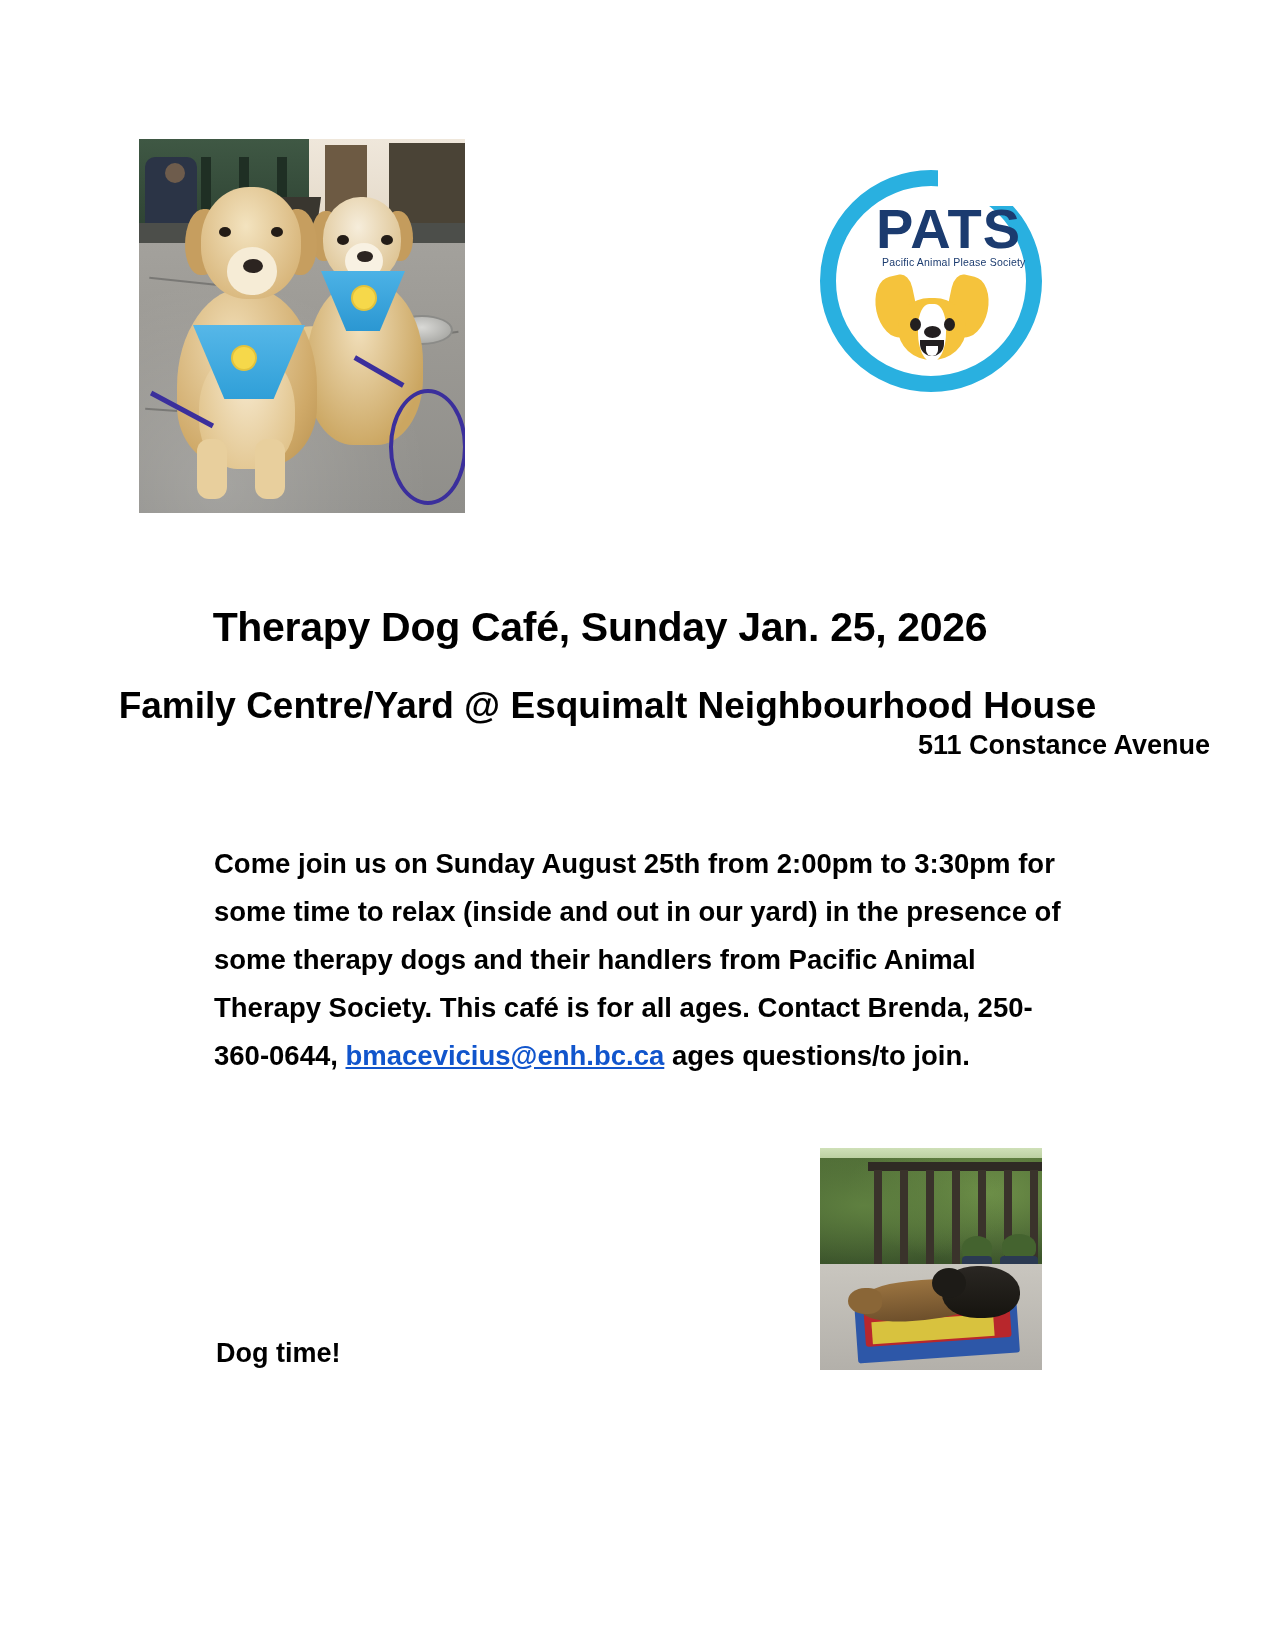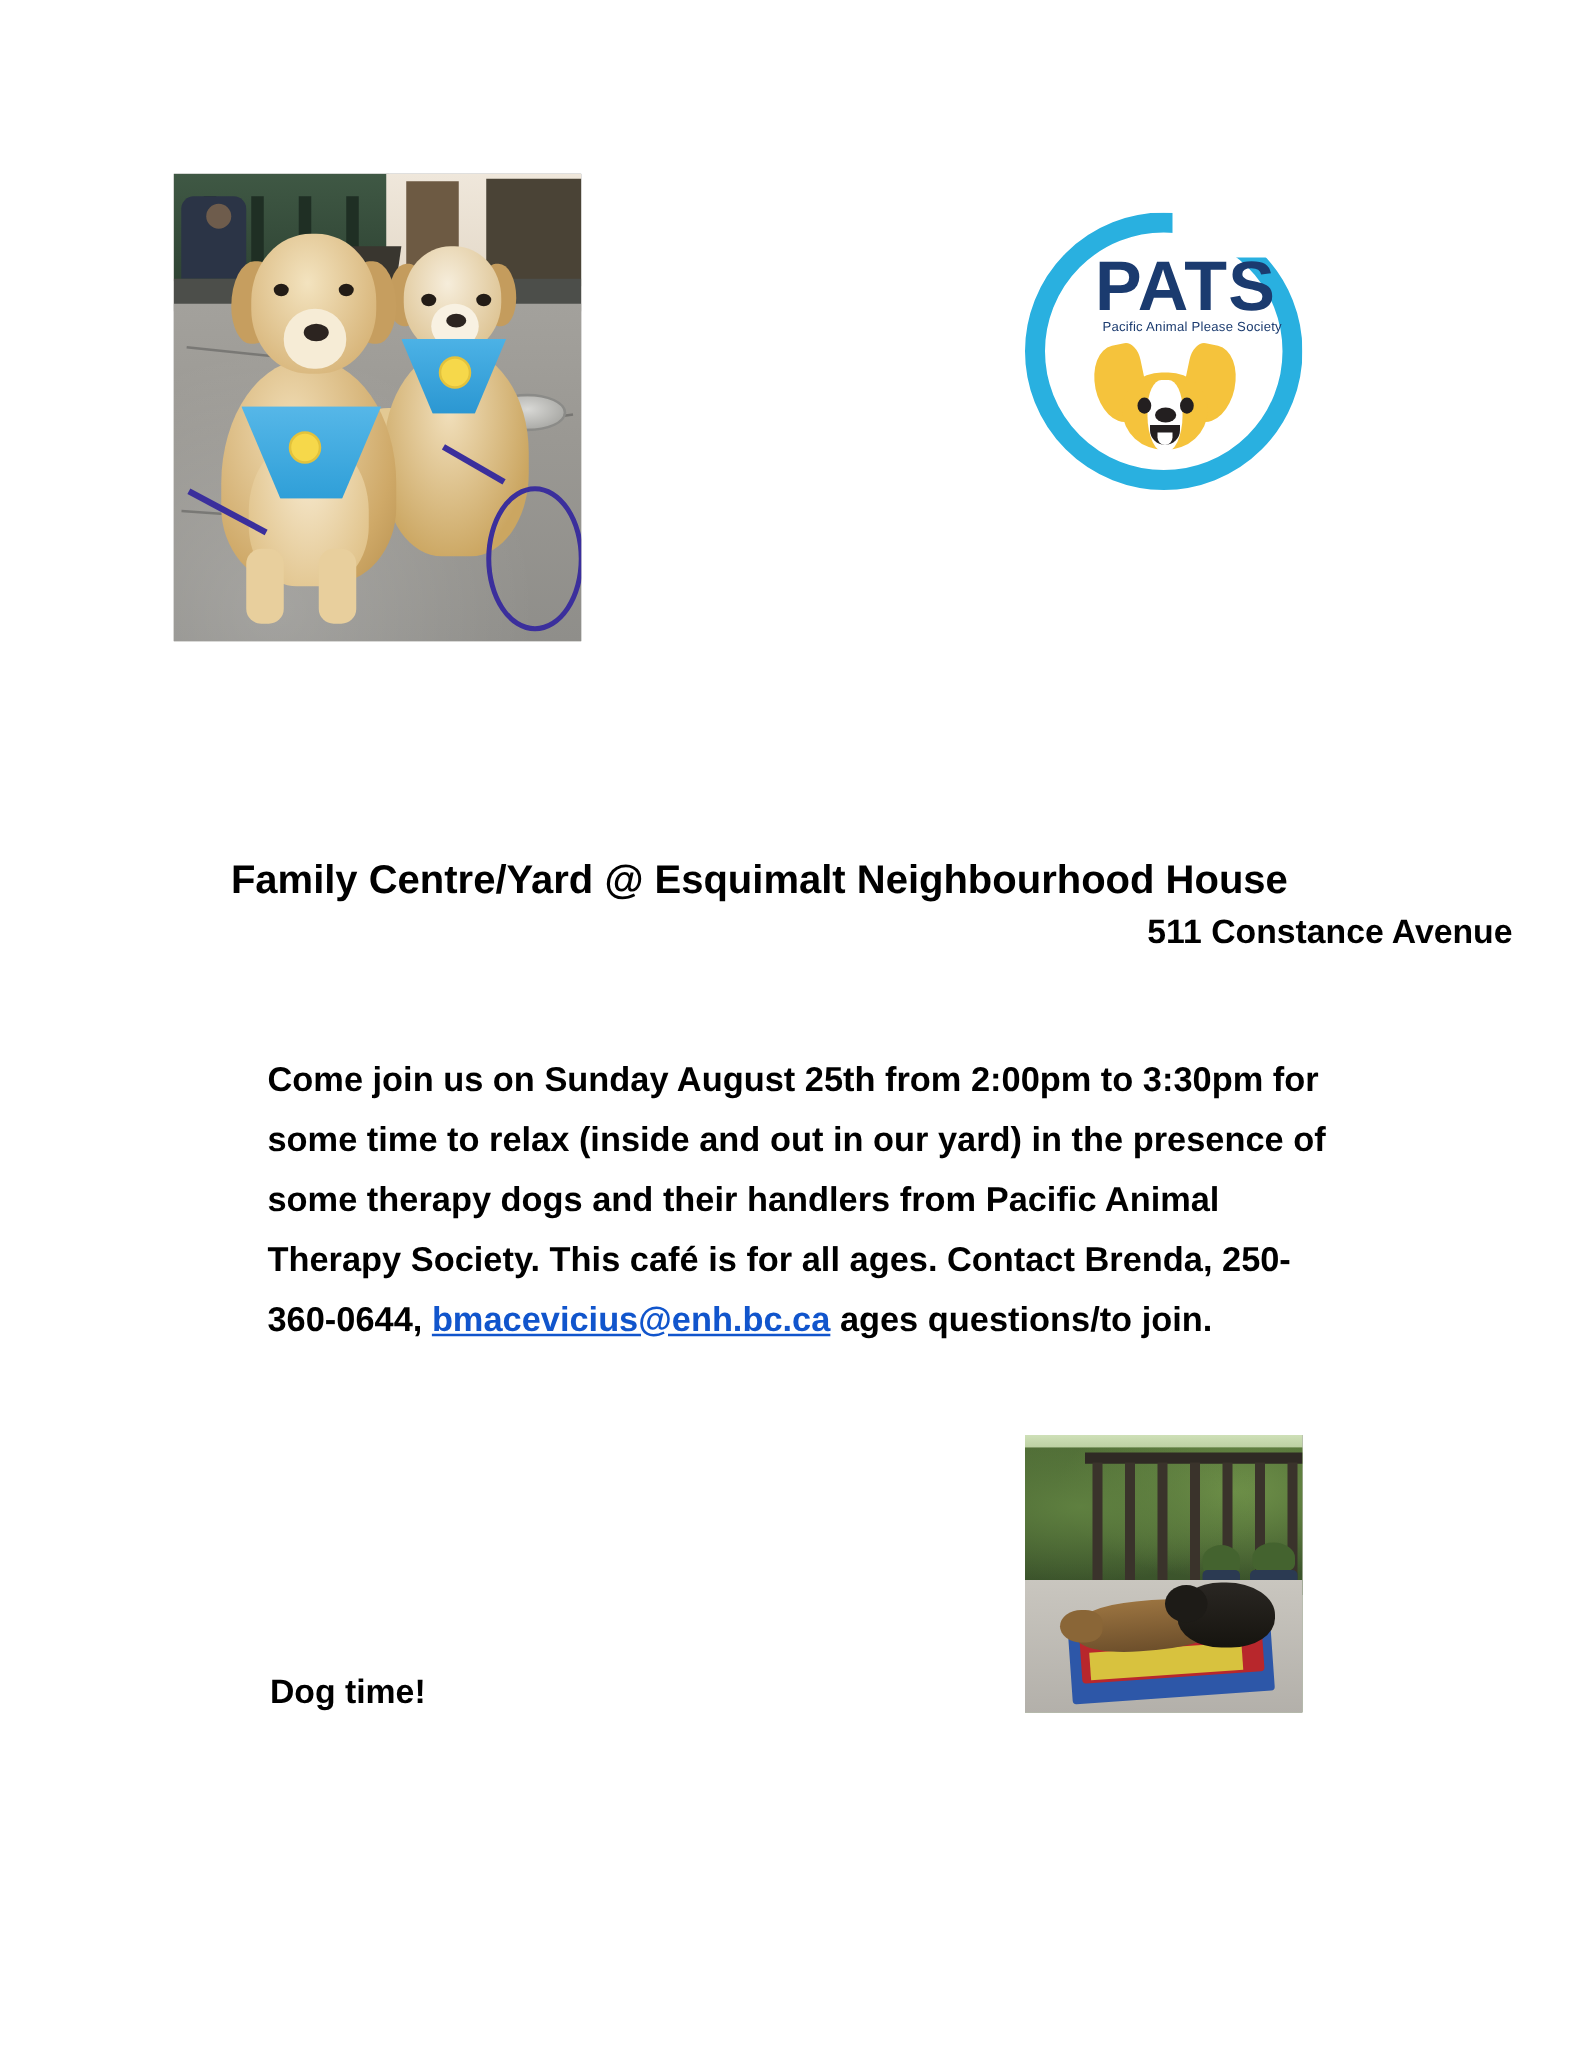--- a/index.html
+++ b/index.html
@@ -345,21 +345,21 @@
     left: 0; top: 604px; width: 1200px;
     text-align: center;
     font-size: 41px;
     font-weight: bold;
     letter-spacing: -0.3px;
   }
   .subtitle1 {
     position: absolute;
     left: 0; top: 685px; width: 1215px;
     text-align: center;
-    font-size: 32px;
+    font-size: 37px;
     font-weight: bold;
   }
   .subtitle2 {
     position: absolute;
     left: 0; top: 730px; width: 1210px;
     text-align: right;
     font-size: 27px;
     font-weight: bold;
   }
   .body-copy {
@@ -558,20 +558,21 @@
       <div class="ld-head"></div>
       <div class="ld-face-white"></div>
       <div class="ld-eye" style="left:34px; top:48px;"></div>
       <div class="ld-eye" style="left:68px; top:48px;"></div>
       <div class="ld-nose"></div>
       <div class="ld-mouth"></div>
       <div class="ld-tongue"></div>
     </div>
   </div>
 
+  <div class="title">Therapy Dog Café, Sunday Jan. 25, 2026</div>
   <div class="subtitle1">Family Centre/Yard @ Esquimalt Neighbourhood House</div>
   <div class="subtitle2">511 Constance Avenue</div>
 
   <p class="body-copy">
     <span>Come join us on Sunday August 25th from 2:00pm to 3:30pm for some time to relax (inside and out in our yard) in the presence of some therapy dogs and their handlers from Pacific Animal Therapy Society.  This café is for all ages.  Contact Brenda, 250-360-0644, </span><a class="email" href="#">bmacevicius@enh.bc.ca</a><span> ages questions/to join.</span>
   </p>
 
   <div class="photo-mat">
     <div class="pm-sky"></div>
     <div class="pm-green"></div>

